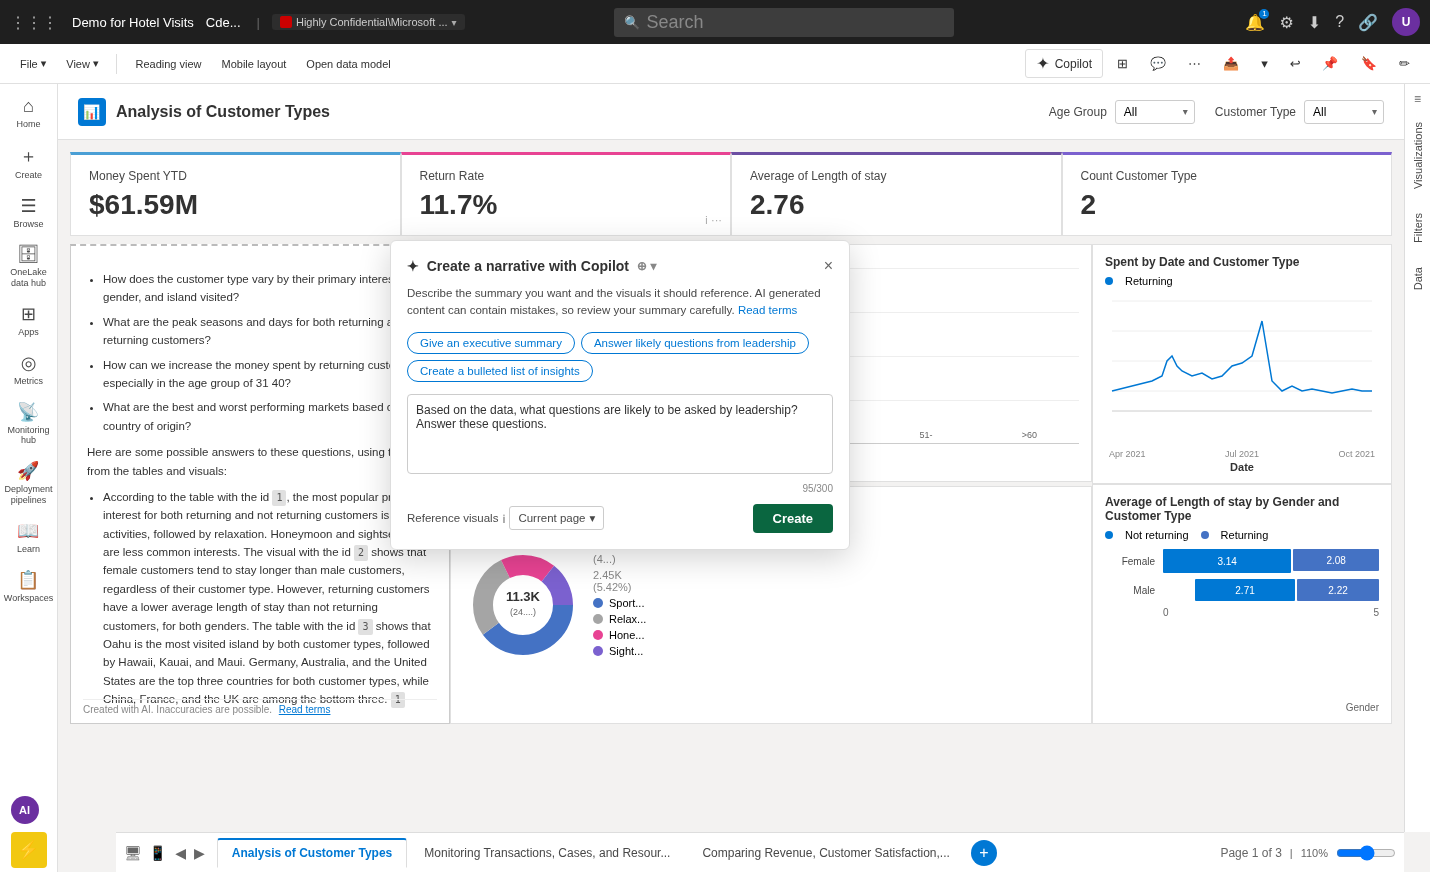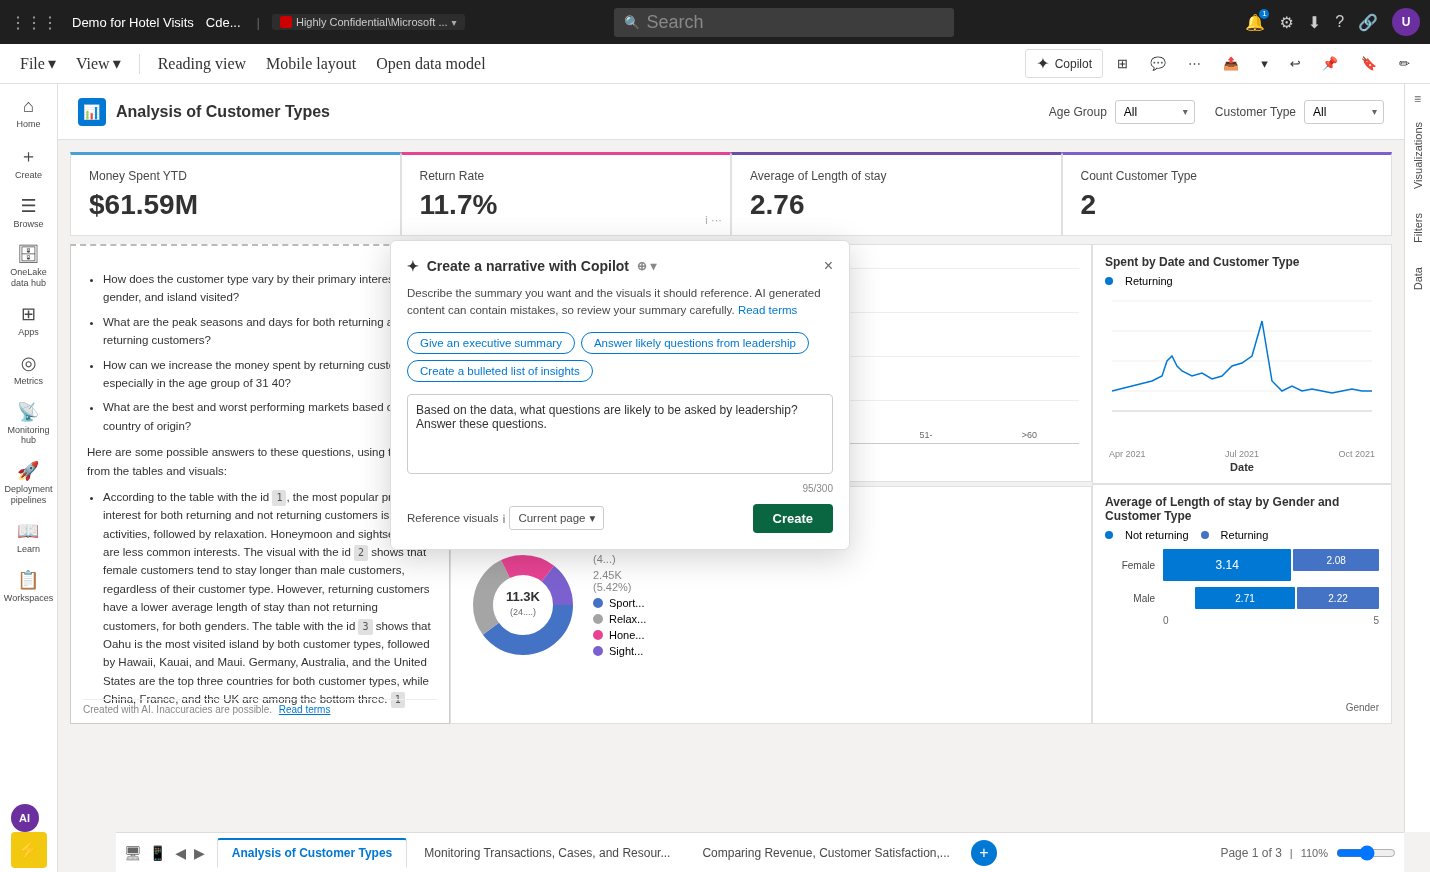--- a/index.html
+++ b/index.html
@@ -54,22 +54,22 @@
     .ribbon {
       height: 40px;
       background: #fff;
       border-bottom: 1px solid #e0e0e0;
       display: flex;
       align-items: center;
       padding: 0 12px;
       gap: 4px;
     }
     .ribbon-btn {
-      padding: 4px 8px; font-size: 16px; color: #323232;
-      border-radius: 3px; cursor: pointer; display: flex; align-items: center; gap: 3px; font-family: Liberation Serif, serif;
+      padding: 4px 8px; font-size: 11px; color: #323232;
+      border-radius: 3px; cursor: pointer; display: flex; align-items: center; gap: 3px;
     }
     .ribbon-divider { width: 1px; height: 20px; background: #ddd; margin: 0 6px; }
     .ribbon-right { margin-left: auto; display: flex; align-items: center; gap: 6px; }
     .ribbon-right-btn {
       padding: 4px 8px; font-size: 13px; color: #323232;
       border-radius: 3px; cursor: pointer; display: flex; align-items: center; gap: 4px;
     }
     .copilot-btn {
       display: flex; align-items: center; gap: 5px;
       border: 1px solid #ddd; border-radius: 3px; padding: 4px 10px;
@@ -88,21 +88,21 @@
     .sidebar-item {
       width: 48px; display: flex; flex-direction: column; align-items: center;
       padding: 6px 4px; border-radius: 4px; cursor: pointer; color: #484848; gap: 2px;
     }
     .sidebar-icon { font-size: 18px; }
     .sidebar-label { font-size: 9px; text-align: center; line-height: 1.2; }
     .sidebar-bottom { margin-top: auto; }
     .sidebar-avatar {
       width: 28px; height: 28px; border-radius: 50%; background: #6b2fa0;
       display: flex; align-items: center; justify-content: center;
-      color: #fff; font-size: 11px; font-weight: bold; 
+      color: #fff; font-size: 11px; font-weight: bold; margin-bottom: 8px;
     }
     .sidebar-powerbi {
       width: 36px; height: 36px; background: #f2c811;
       border-radius: 4px; display: flex; align-items: center; justify-content: center;
       font-size: 20px; margin-bottom: 4px; color: #1a1a1a; font-weight: bold;
     }
 
     
     .main-content {
       position: absolute; left: 58px; top: 84px; right: 0; bottom: 0;
@@ -600,21 +600,21 @@
           <div class="legend-row">
             <div class="legend-circle" style="background:#0078d4;"></div>
             <span>Not returning</span>
             <div class="legend-circle" style="background:#4472c4;"></div>
             <span>Returning</span>
           </div>
           <div style="display:flex; flex:1; flex-direction:column; gap:6px; padding:4px 0;">
             <div style="display:flex; align-items:center; gap:8px;">
               <span style="font-size:10px;color:#484848;width:50px;text-align:right;">Female</span>
               <div style="display:flex;gap:2px;flex:1;">
-                <div style="height:32px;background:#0078d4;width:60%;display:flex;align-items:center;justify-content:center;font-size:12px;color:#fff;font-weight:500;border-radius:1px;">3.14</div>
+                <div style="height:24px;background:#0078d4;width:60%;display:flex;align-items:center;justify-content:center;font-size:10px;color:#fff;font-weight:500;border-radius:1px;">3.14</div>
                 <div style="height:22px;background:#4472c4;width:40%;display:flex;align-items:center;justify-content:center;font-size:10px;color:#fff;font-weight:500;border-radius:1px;">2.08</div>
               </div>
             </div>
             <div style="display:flex; align-items:center; gap:8px;">
               <span style="font-size:10px;color:#484848;width:50px;text-align:right;">Male</span>
               <div style="display:flex;gap:2px;flex:1;">
                 <div style="height:22px;background:#0078d4;width:55%;display:flex;align-items:center;justify-content:center;font-size:10px;color:#fff;font-weight:500;border-radius:1px;margin-left:32px;">2.71</div>
                 <div style="height:22px;background:#4472c4;width:45%;display:flex;align-items:center;justify-content:center;font-size:10px;color:#fff;font-weight:500;border-radius:1px;">2.22</div>
               </div>
             </div>

